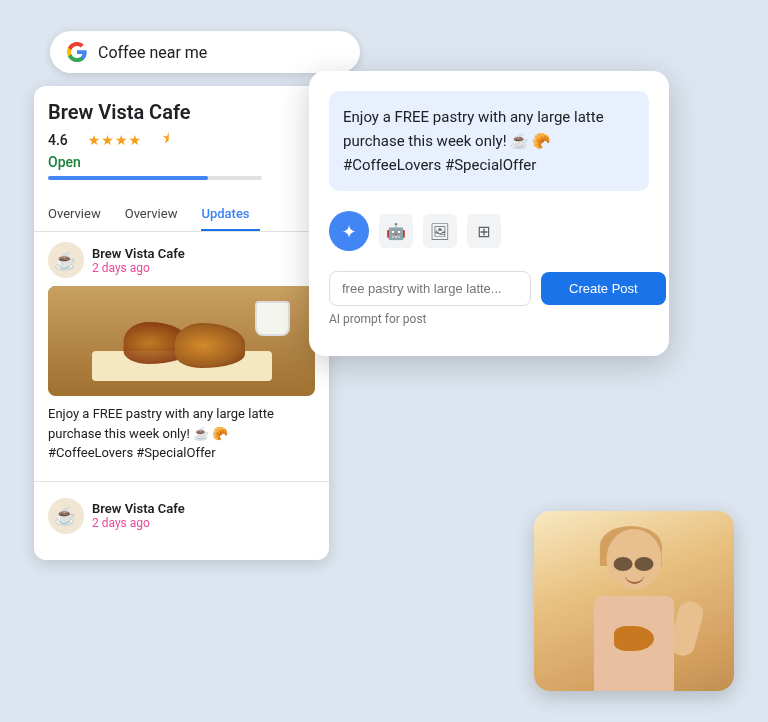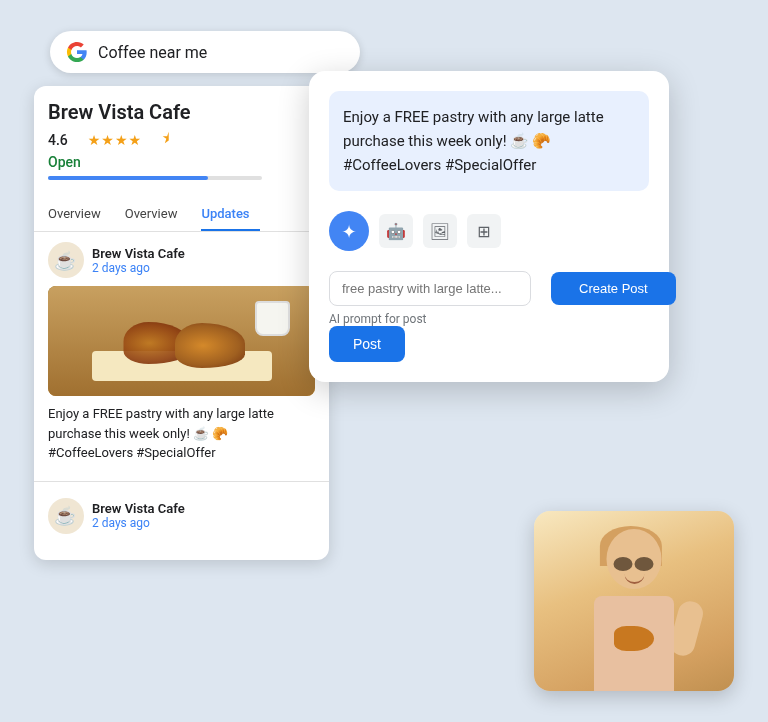--- a/index.html
+++ b/index.html
@@ -167,21 +167,21 @@
     }
 
     .author-info .author-name {
       font-size: 13px;
       font-weight: 600;
       color: #202124;
     }
 
     .author-info .post-time {
       font-size: 12px;
-      color: #3b82f6;
+      color: #ec4899;
     }
 
     .post-image {
       width: 100%;
       height: 110px;
       background: linear-gradient(135deg, #8b6914 0%, #c9882a 40%, #e8a840 70%, #f0c060 100%);
       border-radius: 8px;
       margin-bottom: 8px;
       overflow: hidden;
       position: relative;
@@ -324,21 +324,21 @@
       align-items: center;
       justify-content: center;
       cursor: pointer;
       font-size: 16px;
       color: #5f6368;
     }
 
     .prompt-row {
       display: flex;
       align-items: center;
-      gap: 20px;
+      gap: 10px;
       margin-bottom: 6px;
     }
 
     .prompt-input {
       flex: 1;
       border: 1px solid #dadce0;
       border-radius: 8px;
       padding: 9px 12px;
       font-size: 13px;
       color: #70757a;
@@ -354,20 +354,21 @@
       padding: 9px 28px;
       font-size: 13px;
       font-weight: 500;
       cursor: pointer;
       white-space: nowrap;
     }
 
     .ai-label {
       font-size: 12px;
       color: #70757a;
+      margin-bottom: 10px;
     }
 
     .post-btn {
       background: #1a73e8;
       color: #fff;
       border: none;
       border-radius: 8px;
       padding: 10px 24px;
       font-size: 14px;
       font-weight: 500;
@@ -599,21 +600,20 @@
       </div>
     </div>
 
     <div class="prompt-row">
       <input class="prompt-input" type="text" placeholder="free pastry with large latte..." style="">
       <button class="create-post-btn">Create Post</button>
     </div>
 
     <div class="ai-label">AI prompt for post</div>
 
-    <button class="post-btn">Post</button>
   </div>
 
   <div class="photo-thumbnail">
     <div class="photo-bg"></div>
     <div class="woman-figure">
       <div class="w-hair"></div>
       <div class="w-head">
         <div class="w-glasses">
           <div class="w-glass"></div>
           <div class="w-glass"></div>

